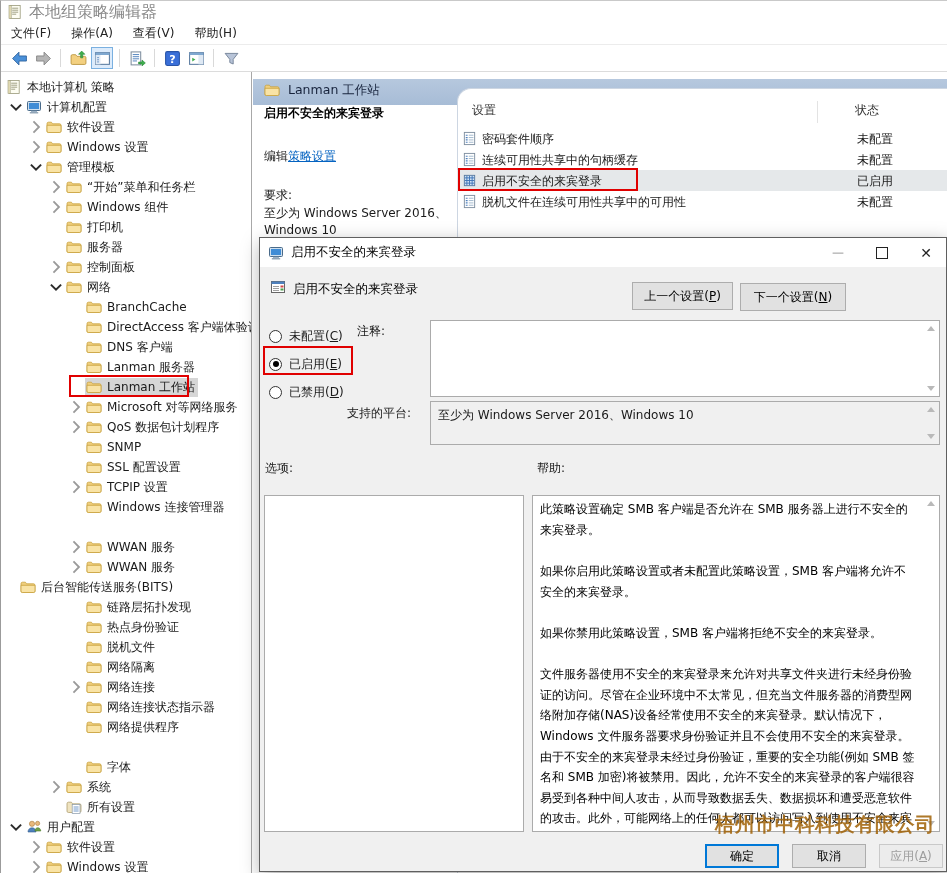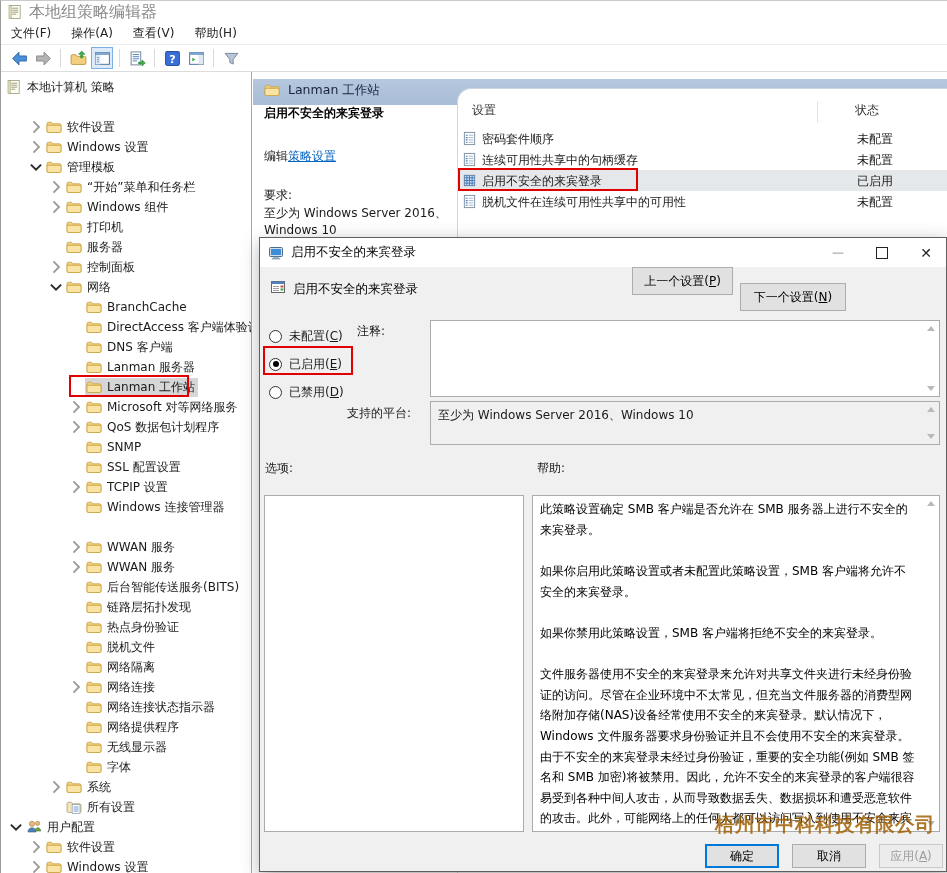--- a/index.html
+++ b/index.html
@@ -54,21 +54,21 @@
   #dlg-titlebar .ic{width:16px;height:16px;margin:0 7px 0 8px;}
   #dlg-titlebar .t{font-size:12.5px;color:#000;}
   .dlg-ctl{position:absolute;top:0;height:29px;display:flex;align-items:center;justify-content:center;color:#222;}
   #dlg-min{left:556px;width:44px;color:#c0c0c0;font-weight:bold;}
   #dlg-max{left:600px;width:44px;}
   #dlg-max .box{width:10px;height:10px;border:1.2px solid #222;}
   #dlg-close{left:644px;width:44px;font-size:14px;}
   #dlg-policy-ic{left:10px;top:41px;width:16px;height:16px;}
   #dlg-policy-name{left:33px;top:43px;font-size:12.5px;color:#000;}
   .dlg-btn{position:absolute;background:#e1e1e1;border:1px solid #adadad;display:flex;align-items:center;justify-content:center;font-size:12px;color:#000;box-sizing:border-box;}
-  #btn-prev{left:372px;top:29px;width:101px;height:28px;}
+  #btn-prev{left:372px;top:44px;width:101px;height:28px;}
   #btn-next{left:480px;top:45px;width:106px;height:28px;}
   .radio-row{position:absolute;left:9px;height:20px;display:flex;align-items:center;}
   .radio-circ{width:13px;height:13px;border:1px solid #333;border-radius:50%;background:#fff;margin-right:7px;position:relative;box-sizing:border-box;}
   .radio-circ.on::after{content:"";position:absolute;left:2.5px;top:2.5px;width:6px;height:6px;border-radius:50%;background:#000;}
   #lbl-comment{left:97px;top:85px;}
   #comment-box{left:170px;top:82px;width:510px;height:77px;background:#fff;border:1px solid #ababab;box-sizing:border-box;}
   #lbl-supported{left:87px;top:167px;}
   #supported-box{left:170px;top:163px;width:510px;height:44px;background:#f0f0f0;border:1px solid #ababab;box-sizing:border-box;}
   #supported-box .val{position:absolute;left:7px;top:5px;right:20px;}
   .chev{position:absolute;right:4px;width:0;height:0;}
@@ -172,20 +172,36 @@
       <div class="tree-row" style="top: 5px; padding-left: 4px;">
         <span class="tree-core">
           <span class="tree-ic"><svg viewBox="0 0 16 16">
               <rect x="3.2" y="1.5" width="10" height="13" fill="#fdfdf2" stroke="#9a9a7a" stroke-width=".8"></rect>
               <path d="M5.2 4.2h6M5.2 6.2h6M5.2 8.2h6M5.2 10.2h4" stroke="#8a8a6a" stroke-width=".8" fill="none"></path>
               <rect x="2" y="1.5" width="2.2" height="13" fill="#e8e0b8" stroke="#9a9a7a" stroke-width=".6"></rect>
             </svg></span>
           <span>本地计算机 策略</span>
         </span>
       </div>
+      <div class="tree-row" style="top: 25px; padding-left: 6px;">
+        <span class="tree-arrow">
+          <svg viewBox="0 0 12 12">
+            <path d="M2.6 4.4 6 7.8l3.4-3.4" fill="none" stroke="#2b2b2b" stroke-width="1.3"></path>
+          </svg>
+        </span>
+        <span class="tree-core">
+          <span class="tree-ic"><svg viewBox="0 0 16 16">
+              <rect x="1.5" y="2.5" width="13" height="9" rx="1" fill="#cfe0ef" stroke="#4a6b8a"></rect>
+              <rect x="3" y="4" width="10" height="6" fill="#3f8cd6"></rect>
+              <rect x="5" y="11.8" width="6" height="1.4" fill="#9ab0c4"></rect>
+              <rect x="3.8" y="13.2" width="8.4" height="1.2" fill="#7d93a8"></rect>
+            </svg></span>
+          <span>计算机配置</span>
+        </span>
+      </div>
       <div class="tree-row" style="top: 45px; padding-left: 26px;">
         <span class="tree-arrow">
           <svg viewBox="0 0 12 12">
             <path d="M4.3 2.3 8 6l-3.7 3.7" fill="none" stroke="#9a9a9a" stroke-width="1.2"></path>
           </svg>
         </span>
         <span class="tree-core">
           <span class="tree-ic"><svg viewBox="0 0 16 16">
               <path d="M1 4.6c0-.8.6-1.4 1.4-1.4h3l1.2 1.6h7c.8 0 1.4.6 1.4 1.4v5.9c0 .8-.6 1.4-1.4 1.4H2.4A1.4 1.4 0 0 1 1 12.1z" fill="#f0cf7e" stroke="#c9a23f" stroke-width=".8"></path>
               <path d="M1 6.3h14v5.8c0 .8-.6 1.4-1.4 1.4H2.4A1.4 1.4 0 0 1 1 12.1z" fill="#f9e3a5" stroke="#c9a23f" stroke-width=".8"></path>
@@ -440,21 +456,21 @@
           </svg>
         </span>
         <span class="tree-core">
           <span class="tree-ic"><svg viewBox="0 0 16 16">
               <path d="M1 4.6c0-.8.6-1.4 1.4-1.4h3l1.2 1.6h7c.8 0 1.4.6 1.4 1.4v5.9c0 .8-.6 1.4-1.4 1.4H2.4A1.4 1.4 0 0 1 1 12.1z" fill="#f0cf7e" stroke="#c9a23f" stroke-width=".8"></path>
               <path d="M1 6.3h14v5.8c0 .8-.6 1.4-1.4 1.4H2.4A1.4 1.4 0 0 1 1 12.1z" fill="#f9e3a5" stroke="#c9a23f" stroke-width=".8"></path>
             </svg></span>
           <span>WWAN 服务</span>
         </span>
       </div>
-      <div class="tree-row" style="top: 505px; padding-left: 66px;">
+      <div class="tree-row" style="top: 505px; ">
         <span class="tree-arrow"></span>
         <span class="tree-core">
           <span class="tree-ic"><svg viewBox="0 0 16 16">
               <path d="M1 4.6c0-.8.6-1.4 1.4-1.4h3l1.2 1.6h7c.8 0 1.4.6 1.4 1.4v5.9c0 .8-.6 1.4-1.4 1.4H2.4A1.4 1.4 0 0 1 1 12.1z" fill="#f0cf7e" stroke="#c9a23f" stroke-width=".8"></path>
               <path d="M1 6.3h14v5.8c0 .8-.6 1.4-1.4 1.4H2.4A1.4 1.4 0 0 1 1 12.1z" fill="#f9e3a5" stroke="#c9a23f" stroke-width=".8"></path>
             </svg></span>
           <span>后台智能传送服务(BITS)</span>
         </span>
       </div>
       <div class="tree-row" style="top: 525px; padding-left: 66px;">
@@ -522,30 +538,20 @@
         </span>
       </div>
       <div class="tree-row" style="top: 645px; padding-left: 66px;">
         <span class="tree-arrow"></span>
         <span class="tree-core">
           <span class="tree-ic"><svg viewBox="0 0 16 16">
               <path d="M1 4.6c0-.8.6-1.4 1.4-1.4h3l1.2 1.6h7c.8 0 1.4.6 1.4 1.4v5.9c0 .8-.6 1.4-1.4 1.4H2.4A1.4 1.4 0 0 1 1 12.1z" fill="#f0cf7e" stroke="#c9a23f" stroke-width=".8"></path>
               <path d="M1 6.3h14v5.8c0 .8-.6 1.4-1.4 1.4H2.4A1.4 1.4 0 0 1 1 12.1z" fill="#f9e3a5" stroke="#c9a23f" stroke-width=".8"></path>
             </svg></span>
           <span>网络提供程序</span>
-        </span>
-      </div>
-      <div class="tree-row" style="top: 665px; padding-left: 66px;">
-        <span class="tree-arrow"></span>
-        <span class="tree-core">
-          <span class="tree-ic"><svg viewBox="0 0 16 16">
-              <path d="M1 4.6c0-.8.6-1.4 1.4-1.4h3l1.2 1.6h7c.8 0 1.4.6 1.4 1.4v5.9c0 .8-.6 1.4-1.4 1.4H2.4A1.4 1.4 0 0 1 1 12.1z" fill="#f0cf7e" stroke="#c9a23f" stroke-width=".8"></path>
-              <path d="M1 6.3h14v5.8c0 .8-.6 1.4-1.4 1.4H2.4A1.4 1.4 0 0 1 1 12.1z" fill="#f9e3a5" stroke="#c9a23f" stroke-width=".8"></path>
-            </svg></span>
-          <span>无线显示器</span>
         </span>
       </div>
       <div class="tree-row" style="top: 685px; padding-left: 66px;">
         <span class="tree-arrow"></span>
         <span class="tree-core">
           <span class="tree-ic"><svg viewBox="0 0 16 16">
               <path d="M1 4.6c0-.8.6-1.4 1.4-1.4h3l1.2 1.6h7c.8 0 1.4.6 1.4 1.4v5.9c0 .8-.6 1.4-1.4 1.4H2.4A1.4 1.4 0 0 1 1 12.1z" fill="#f0cf7e" stroke="#c9a23f" stroke-width=".8"></path>
               <path d="M1 6.3h14v5.8c0 .8-.6 1.4-1.4 1.4H2.4A1.4 1.4 0 0 1 1 12.1z" fill="#f9e3a5" stroke="#c9a23f" stroke-width=".8"></path>
             </svg></span>
           <span>字体</span>

